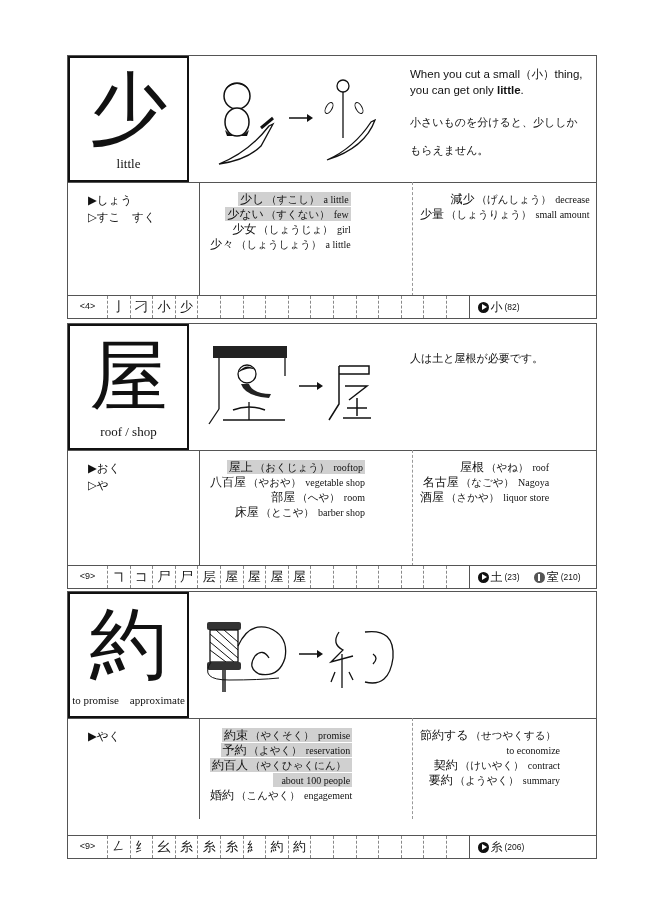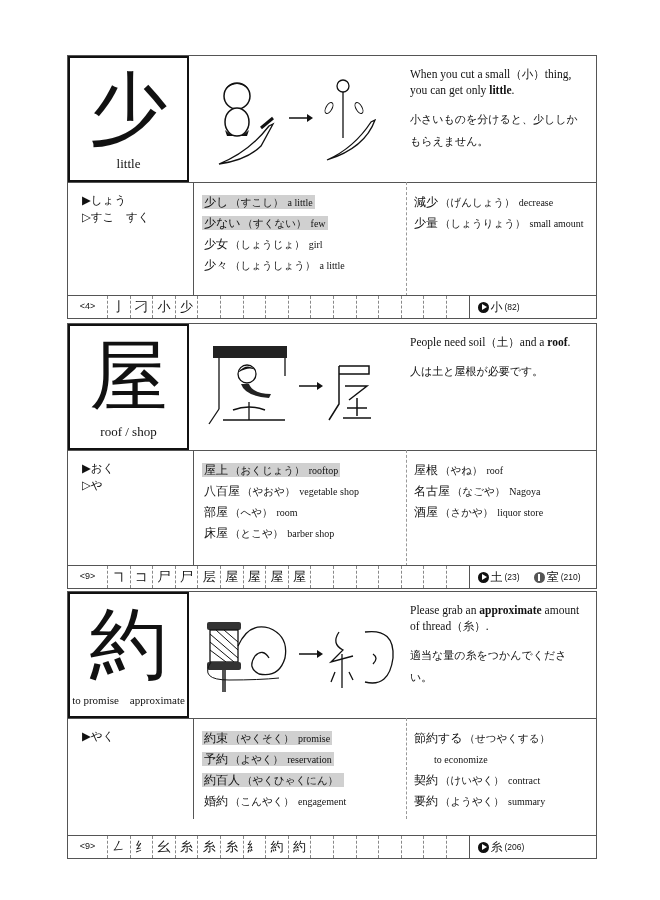--- a/index.html
+++ b/index.html
@@ -4,28 +4,28 @@
 <style>
   html,body{margin:0;padding:0;background:#fff;}
   body{width:660px;height:900px;position:relative;font-family:"DejaVu Sans",sans-serif;color:#111;overflow:hidden;}
   .card{position:absolute;left:67px;width:530px;border:1px solid #555;box-sizing:border-box;background:#fff;}
   .top{position:absolute;left:0;top:0;right:0;border-bottom:1px solid #555;}
   .kbox{position:absolute;left:0;top:0;width:121px;bottom:0;border:2px solid #111;box-sizing:border-box;text-align:center;}
   .kchar{font-family:"DejaVu Serif",serif;font-size:78px;line-height:92px;margin-top:4px;display:block;}
   .kmean{font-family:"Liberation Serif",serif;font-size:13px;position:absolute;left:0;right:0;bottom:8px;white-space:nowrap;}
   .kmean.small{font-size:11px;}
   .illus{position:absolute;left:121px;top:0;width:215px;bottom:0;}
-  .story{position:absolute;left:342px;top:10px;right:8px;font-family:Liberation Serif, serif;font-size:11.5px;line-height:16px;}
+  .story{position:absolute;left:342px;top:10px;right:8px;font-family:Liberation Sans, sans-serif;font-size:11.5px;line-height:16px;}
   .story b{font-weight:bold;}
-  .story .jp{margin-top:10px;font-size:11px;line-height:22px;}
-  .mid{position:absolute;left:4px;right:0;}
+  .story .jp{margin-top:10px;font-size:11px;line-height:28px;}
+  .mid{position:absolute;left:10px;right:0;}
   .readings{position:absolute;left:10px;top:10px;font-size:11.5px;line-height:17px;}
   .vdiv{position:absolute;top:0;bottom:0;border-left:1px solid #555;}
   .vdot{position:absolute;top:0;bottom:0;border-left:1px dashed #999;}
-  .vocab{position:absolute;top:10px;font-size:11.5px;line-height:20px;}
+  .vocab{position:absolute;top:10px;font-size:11.5px;line-height:15px;text-align:right;}
   .vrow{white-space:nowrap;}
   .vrow .kj{font-size:12px;}
   .vrow .yomi{font-size:10.5px;margin-left:2px;}
   .vrow .en{font-family:"Liberation Serif",serif;font-size:10px;margin-left:4px;}
   .hl{background:#d0d0d0;padding:0 2px;margin-left:-2px;}
   .indent{padding-left:14px;}
   .strokes{position:absolute;left:0;right:0;bottom:0;height:22px;border-top:1px solid #555;display:flex;}
   .scell{width:22.6px;border-right:1px dashed #888;box-sizing:border-box;font-size:13px;text-align:center;line-height:21px;font-family:"DejaVu Serif",serif;}
   .scell.cnt{width:40px;font-family:"Liberation Sans",sans-serif;font-size:9px;border-right:1px dashed #888;}
   .scell.last{border-right:1px solid #555;}
@@ -136,21 +136,20 @@
           <path d="M128 58 L134 62 L128 66Z" fill="#111"></path>
         <path d="M150 42 L180 42 L180 50 L150 50" fill="none" stroke="#111" stroke-width="1.5"></path>
         <path d="M150 42 L150 80 L140 96" fill="none" stroke="#111" stroke-width="1.5"></path>
         <path d="M156 62 L178 62 L160 76" fill="none" stroke="#111" stroke-width="1.5"></path>
         <line x1="168" y1="74" x2="168" y2="92" stroke="#111" stroke-width="1.5"></line>
         <line x1="158" y1="84" x2="178" y2="84" stroke="#111" stroke-width="1.5"></line>
         <line x1="154" y1="94" x2="182" y2="94" stroke="#111" stroke-width="1.5"></line>
       </svg>
     </div>
     <div class="story">
-      <div><span>People need soil（土）and a </span><b>roof</b><span>.</span></div>
       <div class="jp">人は土と屋根が必要です。</div>
     </div>
   </div>
   <div class="mid" style="top:126px;height:116px;">
     <div class="readings">
       <div>▶おく</div>
       <div>▷や</div>
     </div>
     <div class="vdiv" style="left:121px;"></div>
     <div class="vocab" style="left:132px;" id="v1l">
@@ -216,35 +215,32 @@
         <path d="M22 70 Q10 88 40 88 Q70 88 90 86" fill="none" stroke="#111" stroke-width="1"></path>
         <path d="M110 62 L128 62" stroke="#111" stroke-width="1.5"></path>
           <path d="M128 58 L134 62 L128 66Z" fill="#111"></path>
         <path d="M150 40 Q142 52 154 58 L142 70 L164 64" fill="none" stroke="#111" stroke-width="1.3"></path>
         <line x1="153" y1="62" x2="153" y2="96" stroke="#111" stroke-width="1.3"></line>
         <path d="M146 80 L142 90 M160 80 L164 88" stroke="#111" stroke-width="1.3"></path>
         <path d="M176 40 Q206 36 204 66 Q200 96 176 90" fill="none" stroke="#111" stroke-width="1.3"></path>
         <path d="M184 62 Q190 66 184 72" fill="none" stroke="#111" stroke-width="1.3"></path>
       </svg>
     </div>
-    <div class="story">
-      <div><span>Please grab an </span><b>approximate</b><span> amount of thread（糸）.</span></div>
-      <div class="jp">適当な量の糸をつかんでください。</div>
-    </div>
   </div>
   <div class="mid" style="top:126px;height:101px;">
     <div class="readings">
       <div>▶やく</div>
       <div></div>
     </div>
     <div class="vdiv" style="left:121px;"></div>
     <div class="vocab" style="left:132px;" id="v2l">
         <div class="vrow"><span class="hl"><span class="kj">約束</span><span class="yomi">（やくそく）</span><span class="en">promise</span></span></div>
         <div class="vrow"><span class="hl"><span class="kj">予約</span><span class="yomi">（よやく）</span><span class="en">reservation</span></span></div>
         <div class="vrow"><span class="hl"><span class="kj">約百人</span><span class="yomi">（やくひゃくにん）</span><span class="en"></span></span></div>
+        <div class="vrow indent"><span class="hl"><span class="kj"></span><span class="yomi"></span><span class="en">about 100 people</span></span></div>
         <div class="vrow"><span><span class="kj">婚約</span><span class="yomi">（こんやく）</span><span class="en">engagement</span></span></div>
       </div>
     <div class="vdot" style="left:334px;"></div>
     <div class="vocab" style="left:342px;" id="v2r">
         <div class="vrow"><span><span class="kj">節約する</span><span class="yomi">（せつやくする）</span><span class="en"></span></span></div>
         <div class="vrow indent"><span><span class="kj"></span><span class="yomi"></span><span class="en">to economize</span></span></div>
         <div class="vrow"><span><span class="kj">契約</span><span class="yomi">（けいやく）</span><span class="en">contract</span></span></div>
         <div class="vrow"><span><span class="kj">要約</span><span class="yomi">（ようやく）</span><span class="en">summary</span></span></div>
       </div>
   </div>

